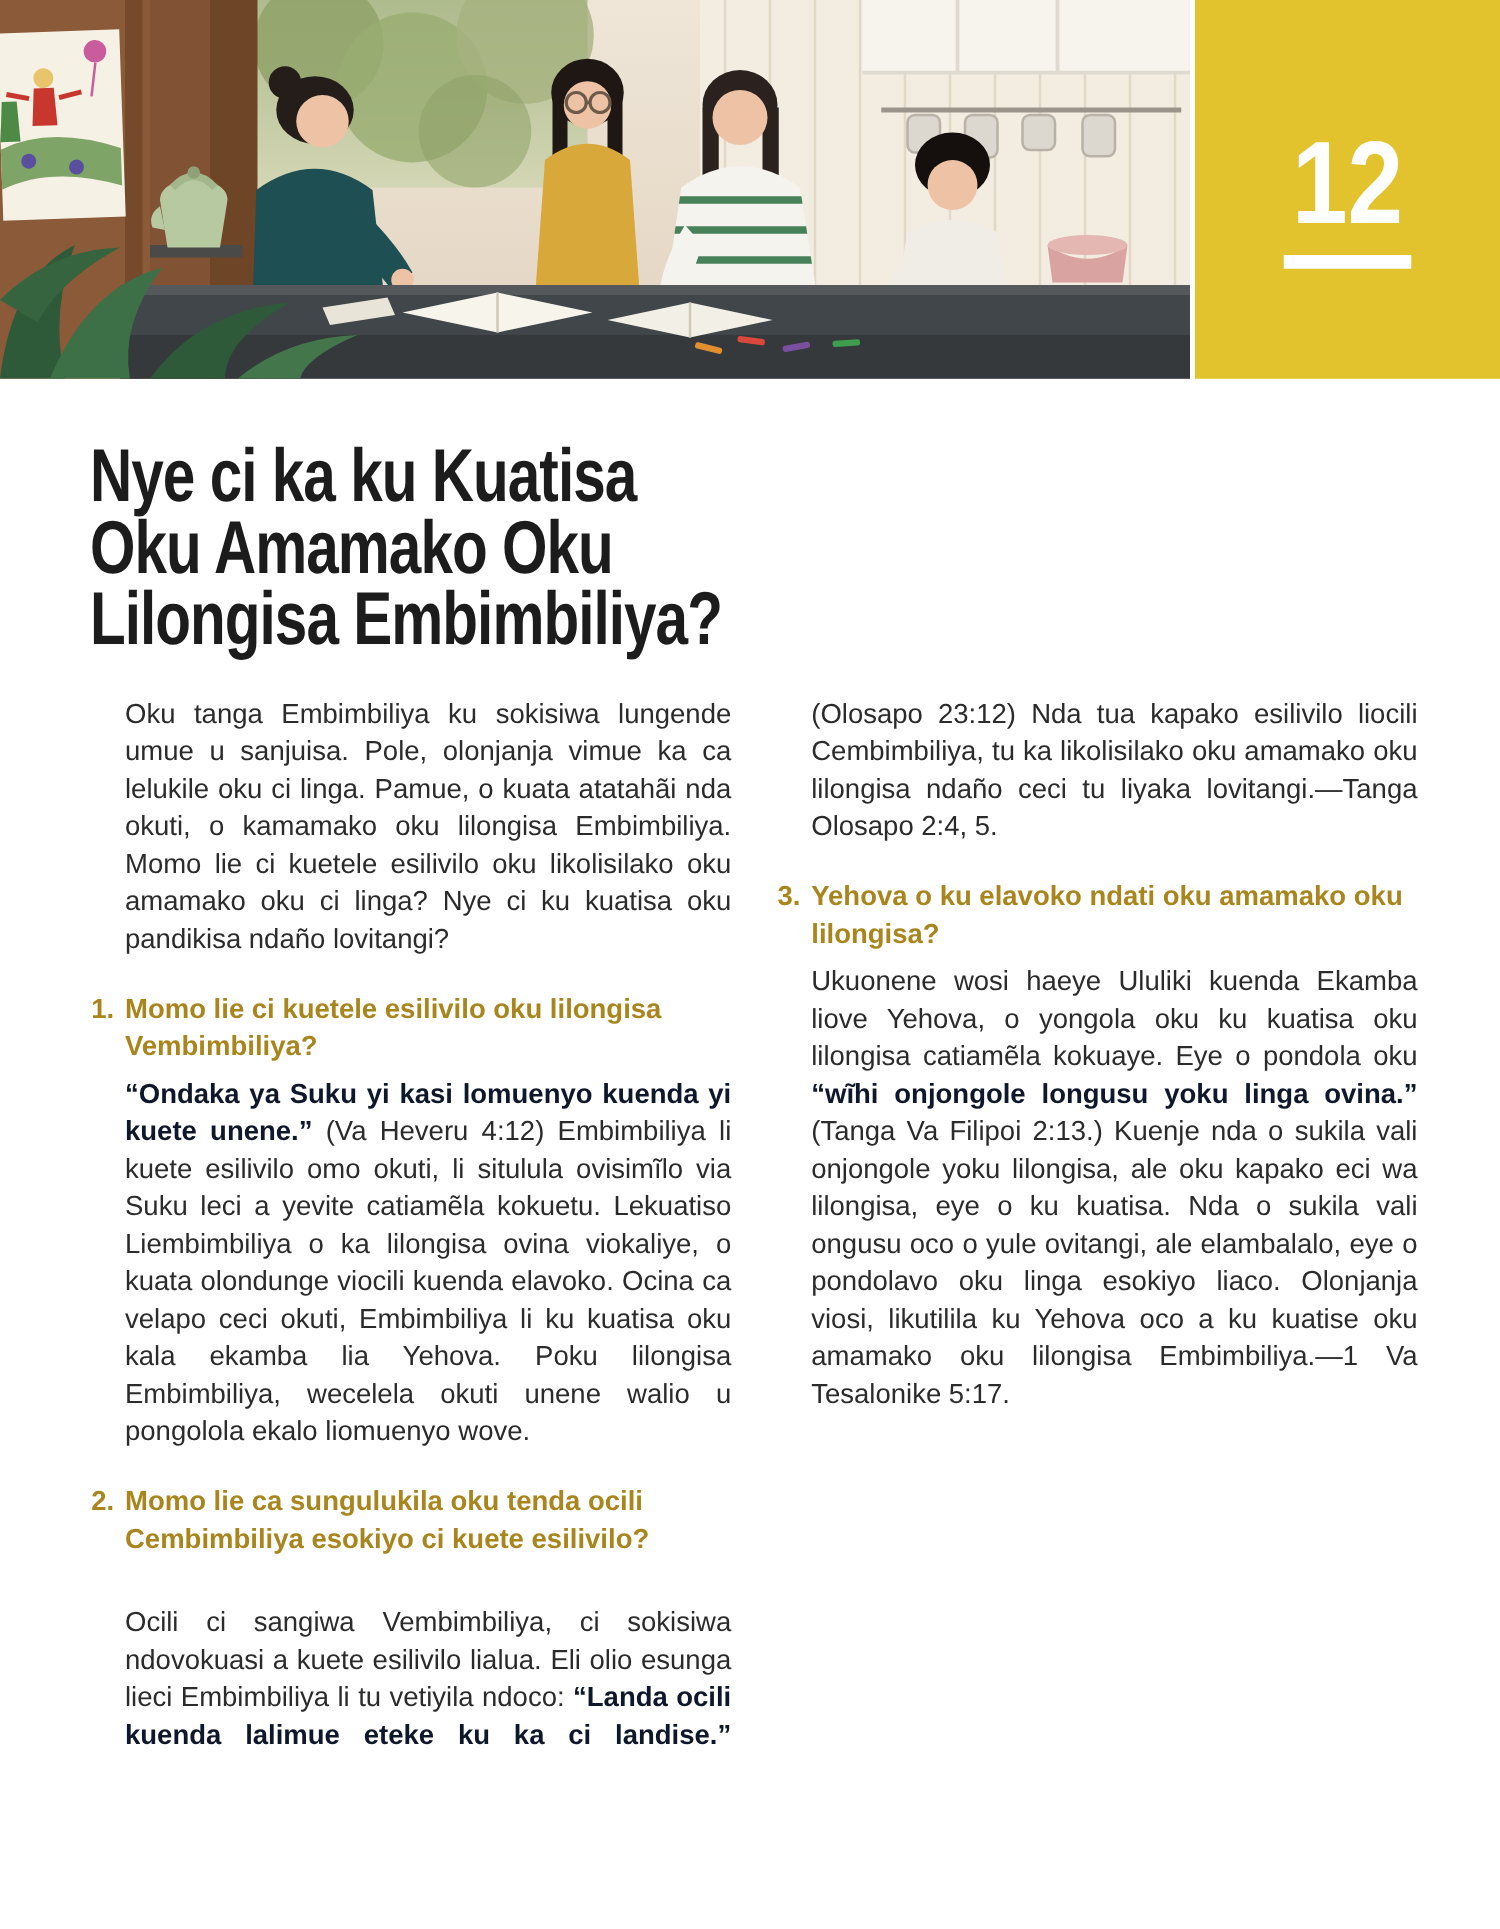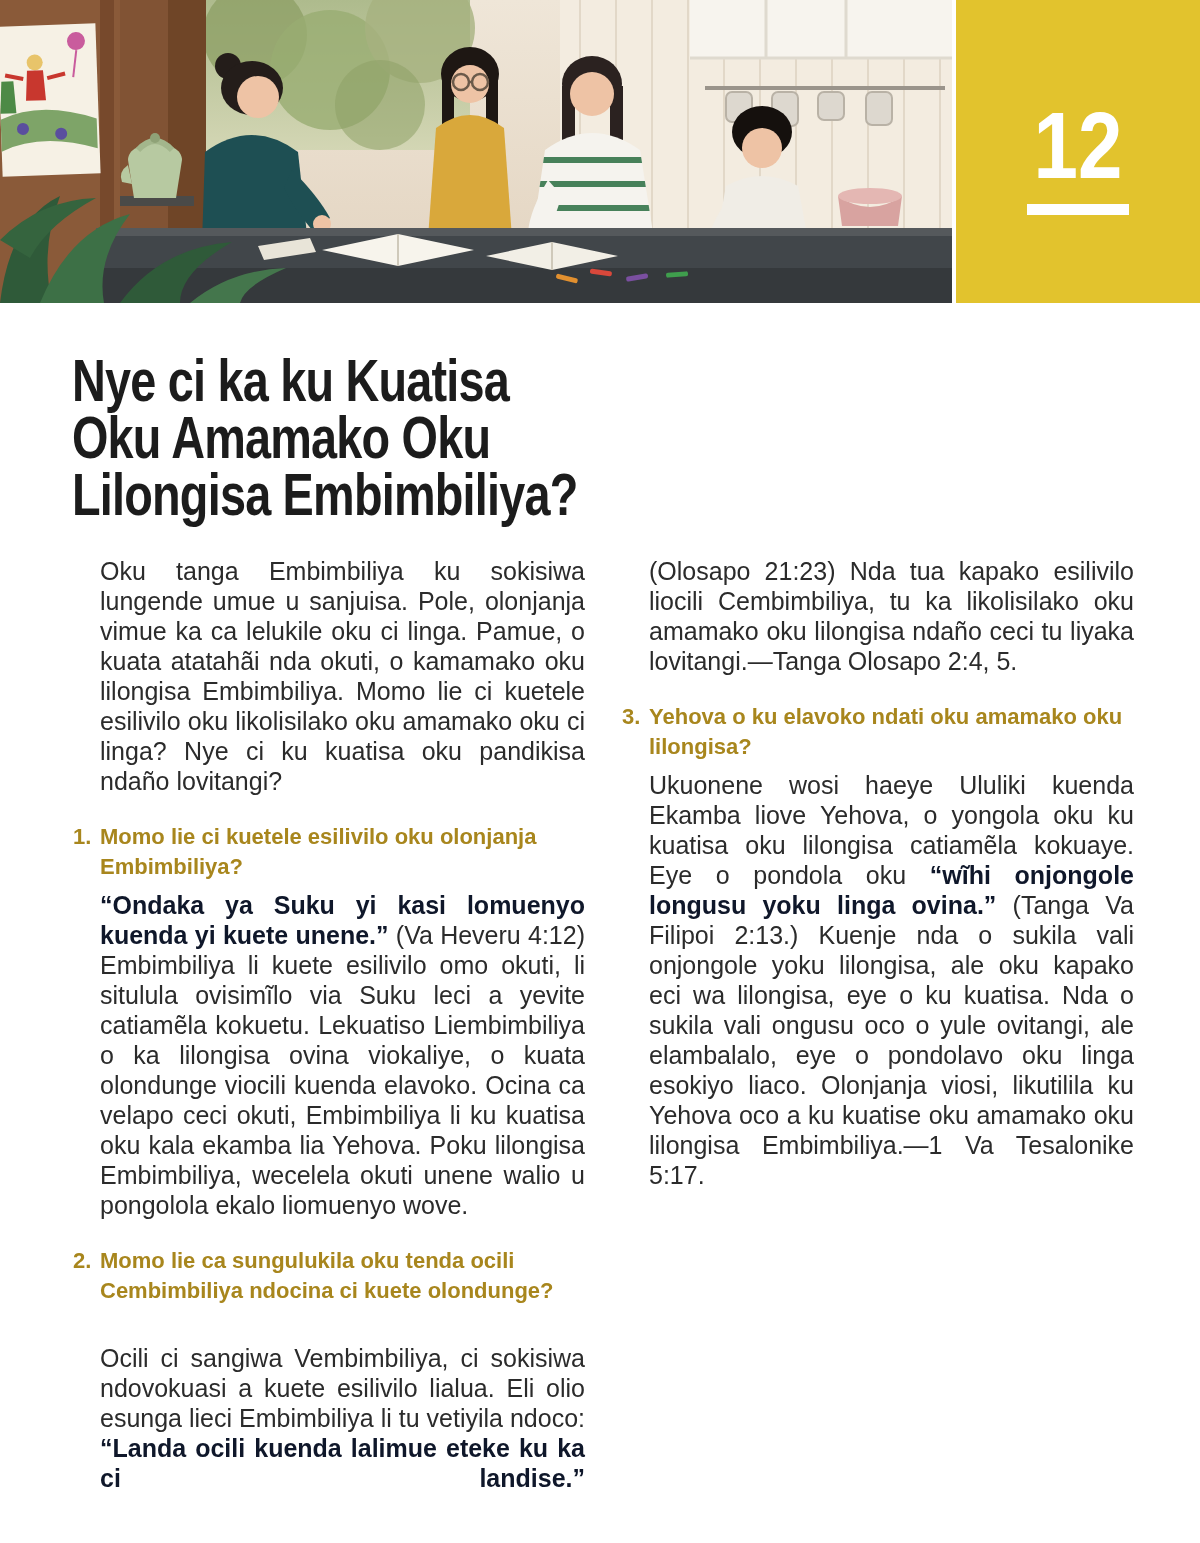--- a/index.html
+++ b/index.html
@@ -31,21 +31,21 @@
     position:absolute;left:72px;top:352px;margin:0;
     font-size:60px;line-height:57px;font-weight:bold;color:#1c1c1c;
     letter-spacing:-1px;transform:scaleX(.78);transform-origin:0 0;
     white-space:nowrap;
   }
   .col{position:absolute;top:556px;width:512px;}
   .col-left{left:73px;}
   .col-right{left:622px;}
   .body-para{
     margin:0 0 0 27px;text-align:justify;
-    font-size:25px;line-height:30px;color:var(--text);
+    font-size:22px;line-height:30px;color:var(--text);
   }
   .body-para.justify-last{text-align-last:justify;margin-top:37px;}
   .q-heading{
     display:flex;margin:26px 0 8px 0;color:var(--heading-gold);
     font-weight:bold;font-size:22px;line-height:30px;text-align:left;
   }
   .q-num{flex:0 0 27px;}
   .q-text{flex:1;}
   .body-para strong{font-weight:bold;color:#0f172a;}
 </style>
@@ -202,31 +202,31 @@
     <div class="badge-num">12</div>
     <div class="badge-rule"></div>
   </div>
 
   <h1 class="title">Nye ci ka ku Kuatisa<br>Oku Amamako Oku<br>Lilongisa Embimbiliya?</h1>
 
   <section class="col col-left">
       <p class="body-para"><span>Oku tanga Embimbiliya ku sokisiwa lungende umue u sanjuisa. Pole, olonjanja vimue ka ca lelukile oku ci linga. Pamue, o kuata atatahãi nda okuti, o kamamako oku lilongisa Embimbiliya. Momo lie ci kuetele esilivilo oku likolisilako oku amamako oku ci linga? Nye ci ku kuatisa oku pandikisa ndaño lovitangi?</span></p>
       <div class="q-heading">
         <span class="q-num">1.</span>
-        <span class="q-text">Momo lie ci kuetele esilivilo oku olonjanja Embimbiliya?</span>
+        <span class="q-text">Momo lie ci kuetele esilivilo oku lilongisa Vembimbiliya?</span>
       </div>
       <p class="body-para"><strong>“Ondaka ya Suku yi kasi lomuenyo kuenda yi kuete unene.”</strong><span> (Va Heveru 4:12) Embimbiliya li kuete esilivilo omo okuti, li situlula ovisimĩlo via Suku leci a yevite catiamẽla kokuetu. Lekuatiso Liembimbiliya o ka lilongisa ovina viokaliye, o kuata olondunge viocili kuenda elavoko. Ocina ca velapo ceci okuti, Embimbiliya li ku kuatisa oku kala ekamba lia Yehova. Poku lilongisa Embimbiliya, wecelela okuti unene walio u pongolola ekalo liomuenyo wove.</span></p>
       <div class="q-heading">
         <span class="q-num">2.</span>
-        <span class="q-text">Momo lie ca sungulukila oku tenda ocili Cembimbiliya ndocina ci kuete olondunge?</span>
+        <span class="q-text">Momo lie ca sungulukila oku tenda ocili Cembimbiliya esokiyo ci kuete esilivilo?</span>
       </div>
       <p class="body-para justify-last"><span>Ocili ci sangiwa Vembimbiliya, ci sokisiwa ndovokuasi a kuete esilivilo lialua. Eli olio esunga lieci Embimbiliya li tu vetiyila ndoco: </span><strong>“Landa ocili kuenda lalimue eteke ku ka ci landise.”</strong></p>
     </section>
   <section class="col col-right">
-      <p class="body-para"><span>(Olosapo 21:23) Nda tua kapako esilivilo liocili Cembimbiliya, tu ka likolisilako oku amamako oku lilongisa ndaño ceci tu liyaka lovitangi.—Tanga Olosapo 2:4, 5.</span></p>
+      <p class="body-para"><span>(Olosapo 23:12) Nda tua kapako esilivilo liocili Cembimbiliya, tu ka likolisilako oku amamako oku lilongisa ndaño ceci tu liyaka lovitangi.—Tanga Olosapo 2:4, 5.</span></p>
       <div class="q-heading">
         <span class="q-num">3.</span>
         <span class="q-text">Yehova o ku elavoko ndati oku amamako oku lilongisa?</span>
       </div>
       <p class="body-para"><span>Ukuonene wosi haeye Ululiki kuenda Ekamba liove Yehova, o yongola oku ku kuatisa oku lilongisa catiamẽla kokuaye. Eye o pondola oku </span><strong>“wĩhi onjongole longusu yoku linga ovina.”</strong><span> (Tanga Va Filipoi 2:13.) Kuenje nda o sukila vali onjongole yoku lilongisa, ale oku kapako eci wa lilongisa, eye o ku kuatisa. Nda o sukila vali ongusu oco o yule ovitangi, ale elambalalo, eye o pondolavo oku linga esokiyo liaco. Olonjanja viosi, likutilila ku Yehova oco a ku kuatise oku amamako oku lilongisa Embimbiliya.—1 Va Tesalonike 5:17.</span></p>
     </section>
 
 </div>
 
 </body></html>

